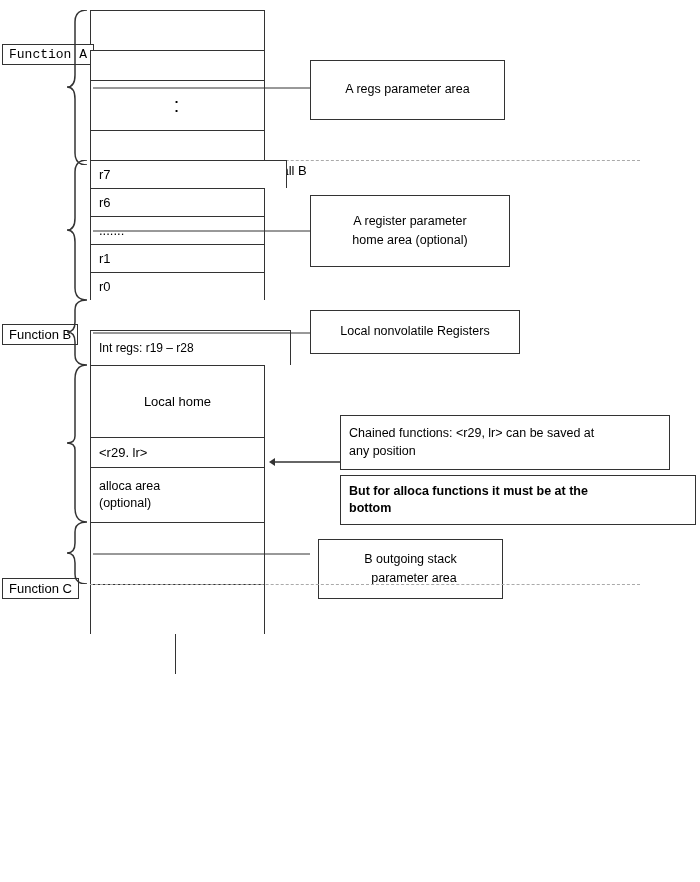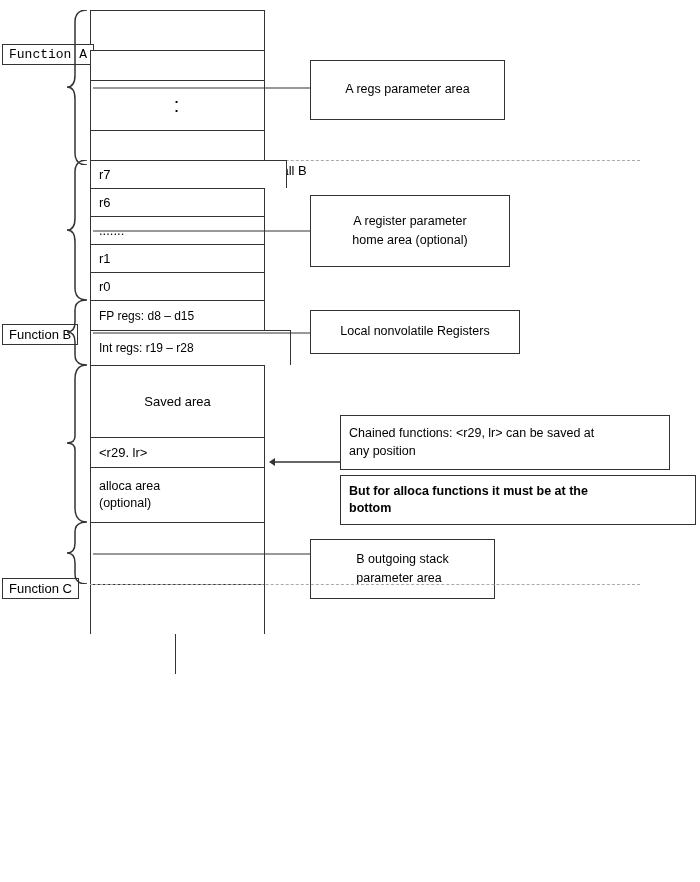--- a/index.html
+++ b/index.html
@@ -59,27 +59,26 @@
   <div style="position:absolute;left:90px;top:160px;width:197px;height:28px;border:1px solid #333;border-bottom:none;background:#fff;display:flex;align-items:center;padding-left:8px;text-align:center;">r7</div>
 
   <div style="position:absolute;left:90px;top:188px;width:175px;height:28px;border:1px solid #333;border-bottom:none;background:#fff;display:flex;align-items:center;padding-left:8px;">r6</div>
 
   <div style="position:absolute;left:90px;top:216px;width:175px;height:28px;border:1px solid #333;border-bottom:none;background:#fff;display:flex;align-items:center;padding-left:8px;">.......</div>
 
   <div style="position:absolute;left:90px;top:244px;width:175px;height:28px;border:1px solid #333;border-bottom:none;background:#fff;display:flex;align-items:center;padding-left:8px;">r1</div>
 
   <div style="position:absolute;left:90px;top:272px;width:175px;height:28px;border:1px solid #333;border-bottom:none;background:#fff;display:flex;align-items:center;padding-left:8px;">r0</div>
 
-  <div style="position:absolute;left:90px;top:300px;width:175px;height:30px;border:1px solid #333;border-bottom:none;background:#fff;display:flex;align-items:center;padding-left:8px;font-size:12px;">FP regs: d8 – d15</div>
 
   <div class="func-label" style="left:2px;top:324px;">Function B</div>
 
   <div style="position:absolute;left:90px;top:330px;width:201px;height:35px;border:1px solid #333;border-bottom:none;background:#fff;display:flex;align-items:center;padding-left:8px;font-size:12px;">Int regs: r19 – r28</div>
 
-  <div style="position:absolute;left:90px;top:365px;width:175px;height:72px;border:1px solid #333;border-bottom:none;background:#fff;display:flex;align-items:center;justify-content:center;">Saved area</div>
+  <div style="position:absolute;left:90px;top:365px;width:175px;height:72px;border:1px solid #333;border-bottom:none;background:#fff;display:flex;align-items:center;justify-content:center;">Local home</div>
 
   <div style="position:absolute;left:90px;top:437px;width:175px;height:30px;border:1px solid #333;border-bottom:none;background:#fff;display:flex;align-items:center;padding-left:8px;">&lt;r29. lr&gt;</div>
 
   <div style="position:absolute;left:90px;top:467px;width:175px;height:55px;border:1px solid #333;border-bottom:none;background:#fff;display:flex;align-items:center;padding-left:8px;line-height:1.4;font-size:12.5px;">alloca area<br>(optional)</div>
 
   <div style="position:absolute;left:90px;top:522px;width:175px;height:62px;border:1px solid #333;border-bottom:none;background:#fff;"></div>
 
   <div class="func-label" style="left:2px;top:578px;">Function C</div>
 
   <div style="position:absolute;left:90px;top:584px;width:175px;height:50px;border:1px solid #333;border-bottom:none;background:#fff;"></div>
@@ -111,21 +110,21 @@
   <div class="annot-box" style="left:310px;top:60px;width:195px;height:60px;display:flex;align-items:center;justify-content:center;text-align:center;">A regs parameter area</div>
 
   <div class="annot-box" style="left:310px;top:195px;width:200px;height:72px;display:flex;align-items:center;justify-content:center;text-align:center;line-height:1.5;">A register parameter<br>home area (optional)</div>
 
   <div class="annot-box" style="left:310px;top:310px;width:210px;height:44px;display:flex;align-items:center;justify-content:center;text-align:center;">Local nonvolatile  Registers</div>
 
   <div class="annot-box" style="left:340px;top:415px;width:330px;height:55px;display:flex;align-items:center;padding:6px 8px;line-height:1.4;font-size:12.5px;">Chained functions: &lt;r29, lr&gt; can be saved at<br>any position</div>
 
   <div class="annot-box" style="left:340px;top:475px;width:356px;height:50px;display:flex;align-items:center;padding:6px 8px;line-height:1.4;font-size:12.5px;font-weight:bold;">But for alloca functions it must be at the<br>bottom</div>
 
-  <div class="annot-box" style="left:310px;top:539px;width:185px;height:60px;display:flex;align-items:center;justify-content:center;text-align:left;line-height:1.5;">B outgoing stack<br>parameter area</div>
+  <div class="annot-box" style="left:318px;top:539px;width:185px;height:60px;display:flex;align-items:center;justify-content:center;text-align:right;line-height:1.5;">B outgoing stack<br>parameter area</div>
 
   <svg style="position:absolute;left:93px;top:87px;" width="220" height="2">
     <line x1="0" y1="1" x2="217" y2="1" stroke="#333" stroke-width="1"></line>
   </svg>
 
   <svg style="position:absolute;left:93px;top:230px;" width="220" height="2">
     <line x1="0" y1="1" x2="217" y2="1" stroke="#333" stroke-width="1"></line>
   </svg>
 
   <svg style="position:absolute;left:93px;top:332px;" width="220" height="2">

